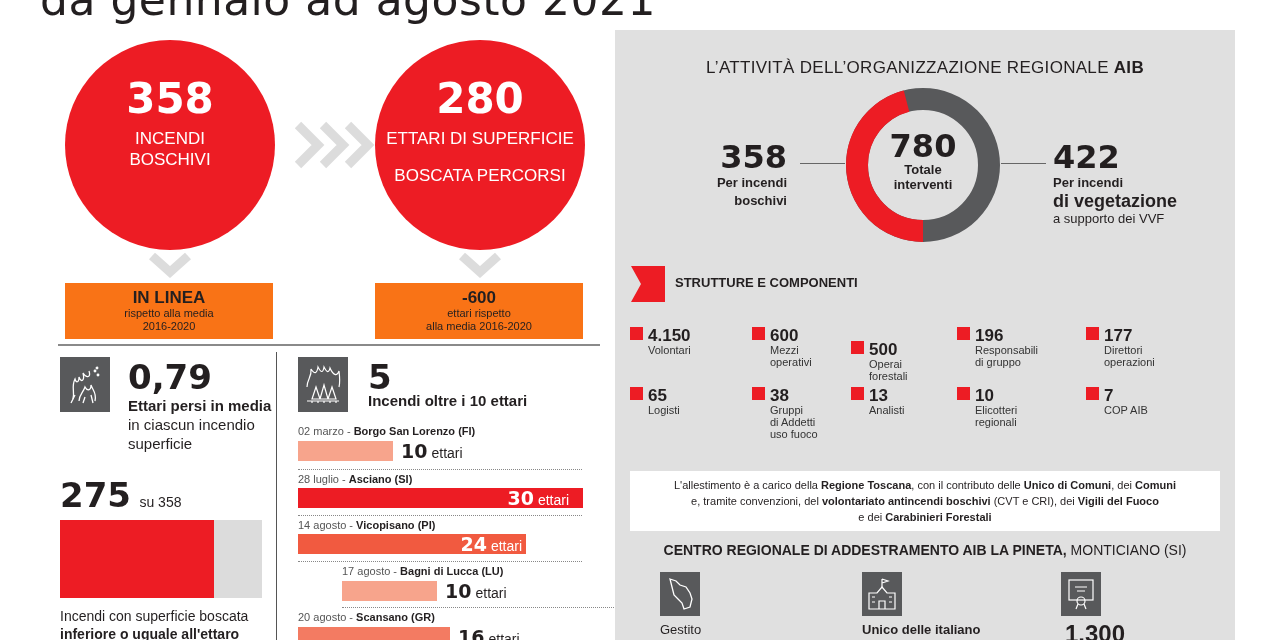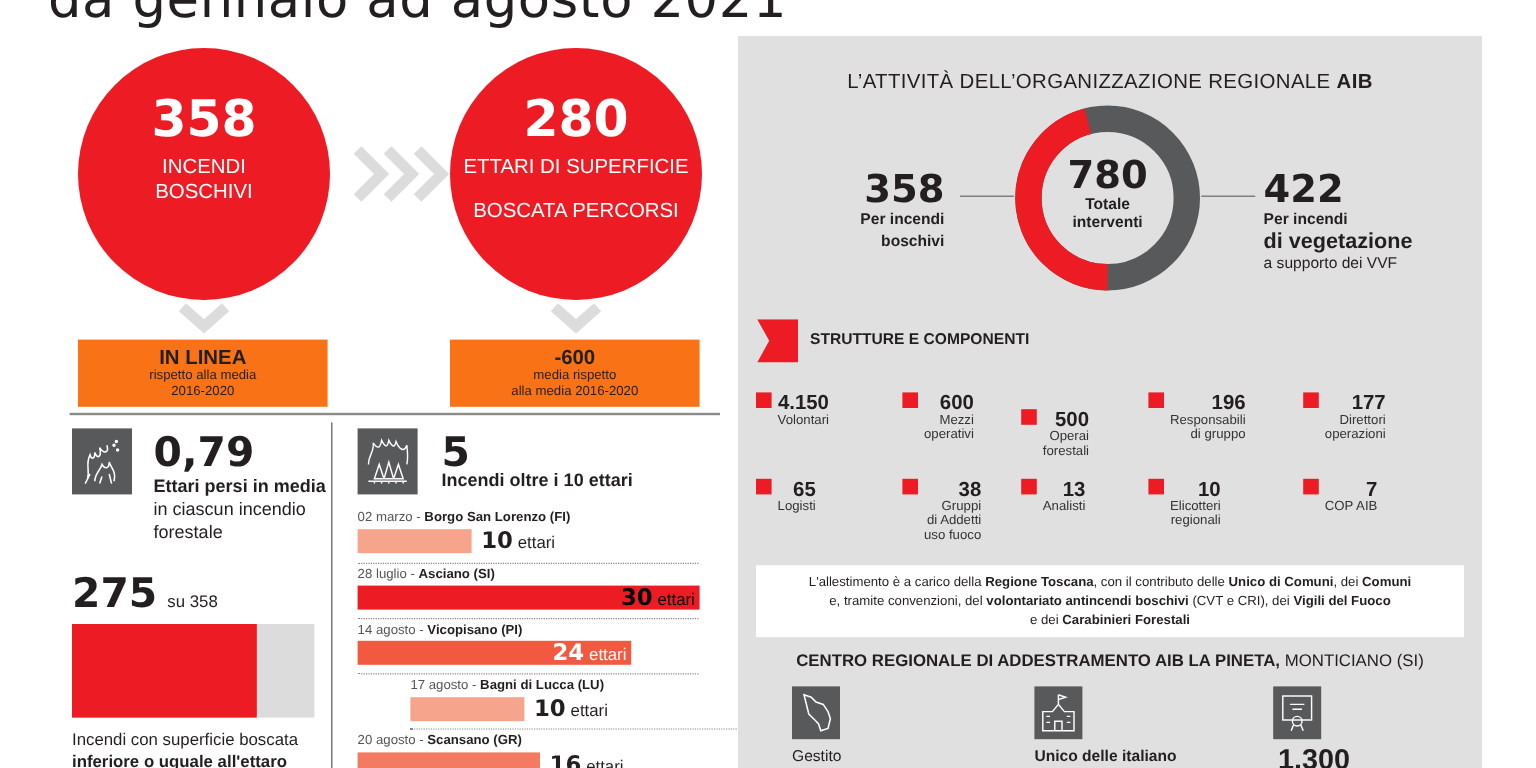--- a/index.html
+++ b/index.html
@@ -61,41 +61,41 @@
   <polyline points="4,4 22,20 40,4" fill="none" stroke="#dcdcdc" stroke-width="9"></polyline>
 </svg>
 
 <div class="abs graybox" style="left:65px;top:283px;width:208px;height:56px;">
   <div class="big">IN LINEA</div>
   <div class="small">rispetto alla media</div>
   <div class="small">2016-2020</div>
 </div>
 <div class="abs graybox" style="left:375px;top:283px;width:208px;height:56px;">
   <div class="big">-600</div>
-  <div class="small">media rispetto</div>
+  <div class="small">ettari rispetto</div>
   <div class="small">alla media 2016-2020</div>
 </div>
 
 <div class="abs hline" style="left:58px;top:344px;width:542px;"></div>
 <div class="abs vline" style="left:276px;top:352px;height:288px;"></div>
 
 <div class="abs iconbox" style="left:60px;top:357px;width:50px;height:55px;">
   <svg width="36" height="40" viewBox="0 0 36 40" fill="none" stroke="#fff" stroke-width="1.3">
     <path d="M6 34 C8 26 4 22 8 14 C9 18 12 18 12 12 C14 18 18 16 16 8 C20 14 24 12 22 6"></path>
     <path d="M12 36 C12 30 16 28 18 22 C20 26 24 26 24 20 C26 26 30 28 28 36"></path>
     <path d="M4 38 L8 30 M16 38 L18 32 M26 38 L24 30"></path>
     <circle cx="28" cy="6" r="0.8"></circle>
       <circle cx="31" cy="10" r="0.8"></circle>
       <circle cx="30" cy="3" r="0.8"></circle>
   </svg>
 </div>
 <div class="abs bignum" style="left:128px;top:360px;">0,79</div>
 <div class="abs" style="left:128px;top:397px;font-size:15px;font-weight:bold;white-space:nowrap;">Ettari persi in media</div>
 <div class="abs" style="left:128px;top:416px;font-size:15px;white-space:nowrap;">in ciascun incendio</div>
-<div class="abs" style="left:128px;top:435px;font-size:15px;white-space:nowrap;">forestale</div>
+<div class="abs" style="left:128px;top:435px;font-size:15px;white-space:nowrap;">superficie</div>
 
 <div class="abs" style="left:60px;top:478px;white-space:nowrap;">
   <span class="bignum">275</span>
   <span style="font-size:14px;margin-left:4px;">su 358</span>
 </div>
 <div class="abs" style="left:60px;top:520px;width:202px;height:78px;background:#dcdcdc;">
   <div style="width:154px;height:78px;background:#ed1c24;"></div>
 </div>
 <div class="abs" style="left:60px;top:608px;font-size:14px;white-space:nowrap;">Incendi con superficie boscata</div>
 <div class="abs" style="left:60px;top:626px;font-size:14px;font-weight:bold;white-space:nowrap;">inferiore o uguale all'ettaro</div>
@@ -115,21 +115,21 @@
     <div class="bar-label"><span>02 marzo - </span><b>Borgo San Lorenzo (FI)</b></div>
     <div style="display:flex;align-items:center;margin-top:3px;">
       <div class="bar" style="width:95px;background:#f7a48c;"></div>
       <div class="bar-val" style="margin-left:8px;color:#231f20;"><b>10</b><span>ettari</span></div>
     </div>
     <div class="dots" style="position:absolute;bottom:0;"></div>
   </div>
   <div style="height:46px;position:relative;padding-top:3px;box-sizing:border-box;">
     <div class="bar-label"><span>28 luglio - </span><b>Asciano (SI)</b></div>
     <div class="bar" style="width:285px;background:#ed1c24;margin-top:3px;display:flex;justify-content:flex-end;align-items:center;">
-      <div class="bar-val" style="color:#000000;margin-right:4px;"><b>30</b><span>ettari</span></div>
+      <div class="bar-val" style="color:#ffffff;margin-right:14px;"><b>30</b><span>ettari</span></div>
     </div>
     <div class="dots" style="position:absolute;bottom:0;"></div>
   </div>
   <div style="height:46px;position:relative;padding-top:3px;box-sizing:border-box;">
     <div class="bar-label"><span>14 agosto - </span><b>Vicopisano (PI)</b></div>
     <div class="bar" style="width:228px;background:#f15a40;margin-top:3px;display:flex;justify-content:flex-end;align-items:center;">
       <div class="bar-val" style="color:#fff;margin-right:4px;"><b>24</b><span>ettari</span></div>
     </div>
     <div class="dots" style="position:absolute;bottom:0;"></div>
   </div>
@@ -178,21 +178,21 @@
     <div style="font-size:18px;font-weight:bold;line-height:18px;">di vegetazione</div>
     <div style="font-size:13px;line-height:18px;white-space:nowrap;">a supporto dei VVF</div>
   </div>
 
   <svg class="abs" style="left:16px;top:236px;" width="34" height="36">
     <polygon points="0,0 34,0 34,36 0,36 10,18" fill="#ed1c24"></polygon>
   </svg>
   <div class="abs" style="left:60px;top:245px;font-size:13px;font-weight:bold;white-space:nowrap;">STRUTTURE E COMPONENTI</div>
 
   <div class="abs" style="left:15px;top:297px;width:600px;">
-    <div style="display:grid;grid-template-columns:122px 99px 106px 129px 120px;row-gap:12px;text-align:right;">
+    <div style="display:grid;grid-template-columns:122px 99px 106px 129px 120px;">
       <div style="display:flex;height:60px;">
           <div class="sq"></div>
           <div style="margin-left:5px;">
             <div class="stat-num">4.150</div>
             <div class="stat-lbl">Volontari</div>
             <div class="stat-lbl"></div>
           </div>
         </div>
       <div style="display:flex;">
           <div class="sq"></div>

